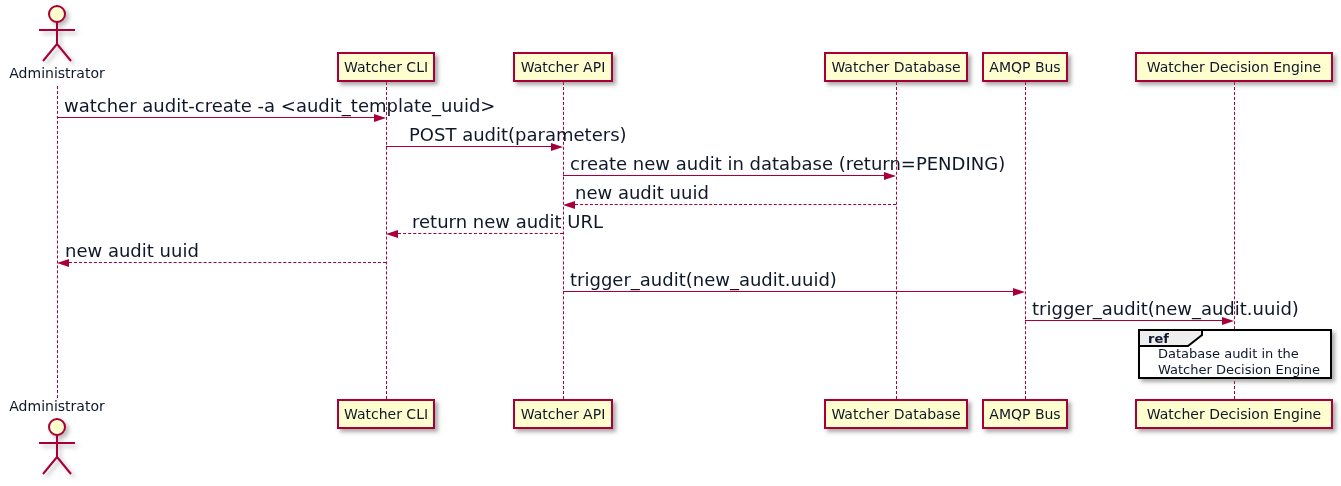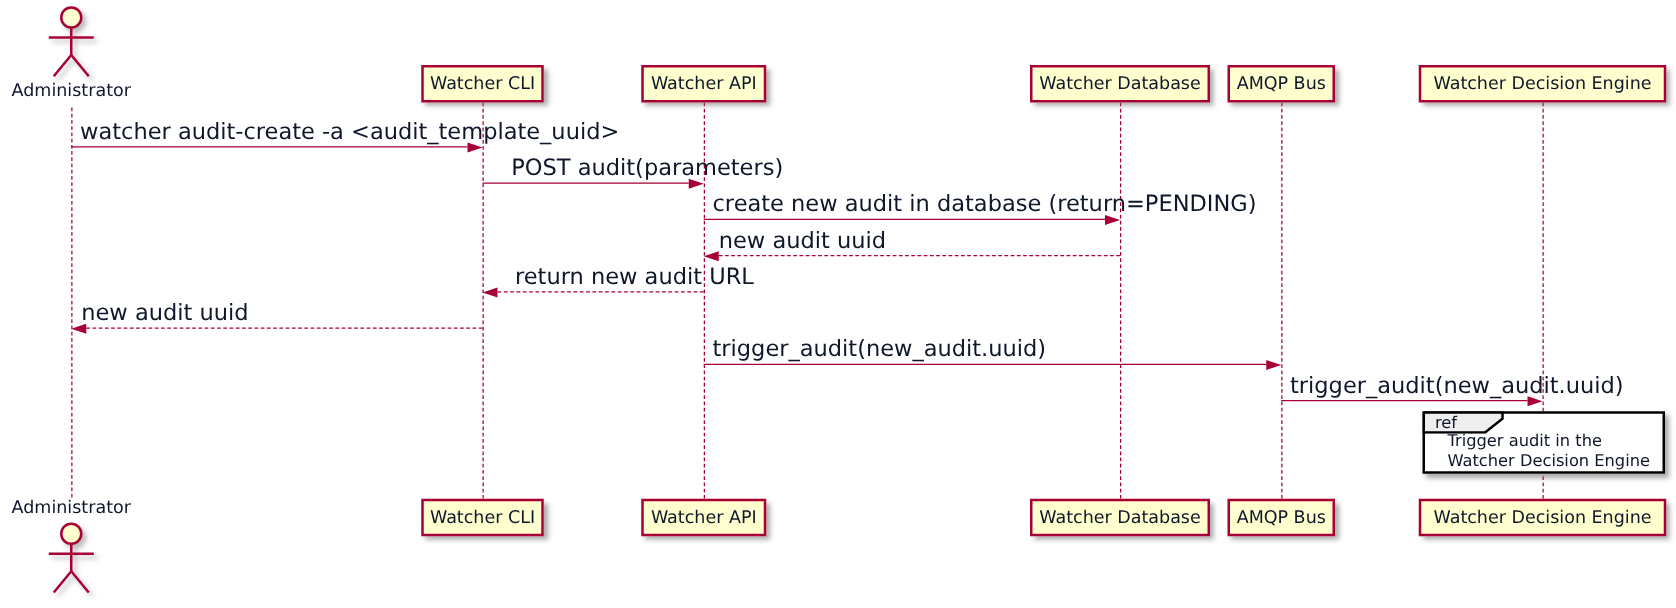--- a/index.html
+++ b/index.html
@@ -32,21 +32,21 @@
         border-top:4px solid transparent; border-bottom:4px solid transparent; }
   .ah-r { border-left:12px solid #a80036; }
   .ah-l { border-right:12px solid #a80036; }
   .ref-box {
     position:absolute; left:1138px; top:329px; width:194px; height:50px;
     box-sizing:border-box; background:#ffffff; border:2px solid #000000;
     box-shadow:3px 3px 4px rgba(100,100,100,0.55);
   }
   .ref-head-svg { position:absolute; left:-2px; top:-2px; }
   .ref-keyword {
-    position:absolute; left:8px; top:0px; font-size:13px; font-weight:normal;
+    position:absolute; left:8px; top:0px; font-size:13px; font-weight:bold;
   }
   .ref-text {
     position:absolute; left:18px; top:15px; font-size:13px; line-height:16px;
     white-space:nowrap;
   }
 </style>
 </head>
 <body>
 
 <div id="canvas">
@@ -122,21 +122,21 @@
     <div class="msg-line" style="left:1025px; top:320px; width:197px;"></div>
     <div class="ah ah-r" style="left:1222px; top:317px;"></div>
   </div>
 
   <div class="ref-box">
     <svg class="ref-head-svg" width="66" height="18" viewBox="0 0 66 18">
       <polygon points="1,1 64,1 64,6 50,17 1,17" fill="#eeeeee" stroke="#000000" stroke-width="2"></polygon>
     </svg>
     <div class="ref-keyword">ref</div>
     <div class="ref-text">
-      <div>Trigger audit in the</div>
+      <div>Database audit in the</div>
       <div>Watcher Decision Engine</div>
     </div>
   </div>
 
   <div class="participant" style="left:337px; top:399px; width:98px;">Watcher CLI</div>
   <div class="participant" style="left:513px; top:399px; width:100px;">Watcher API</div>
   <div class="participant" style="left:824px; top:399px; width:144px;">Watcher Database</div>
   <div class="participant" style="left:982px; top:399px; width:86px;">AMQP Bus</div>
   <div class="participant" style="left:1135px;top:399px; width:198px;">Watcher Decision Engine</div>
 

